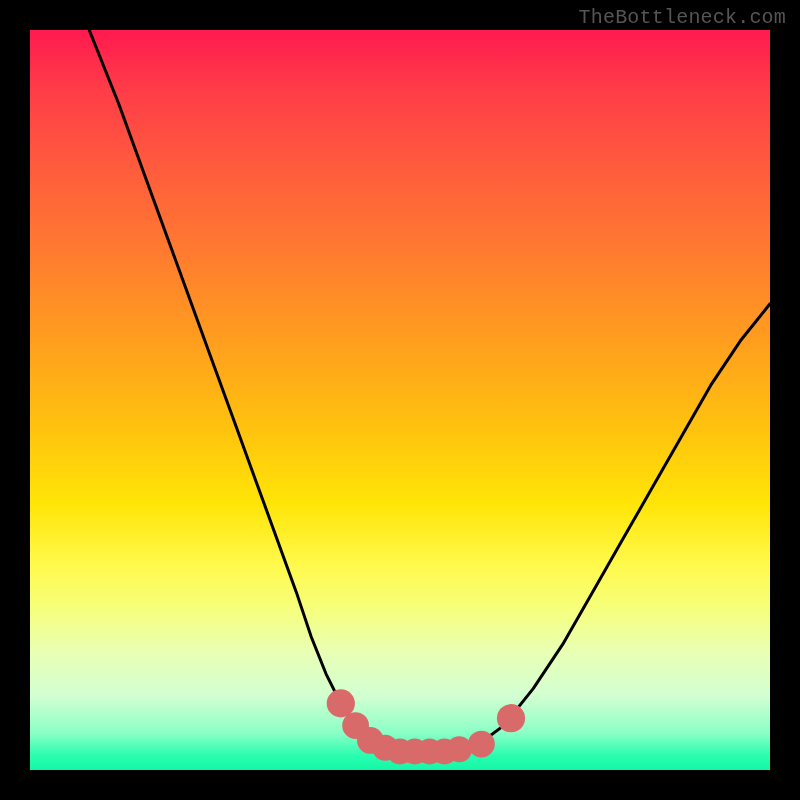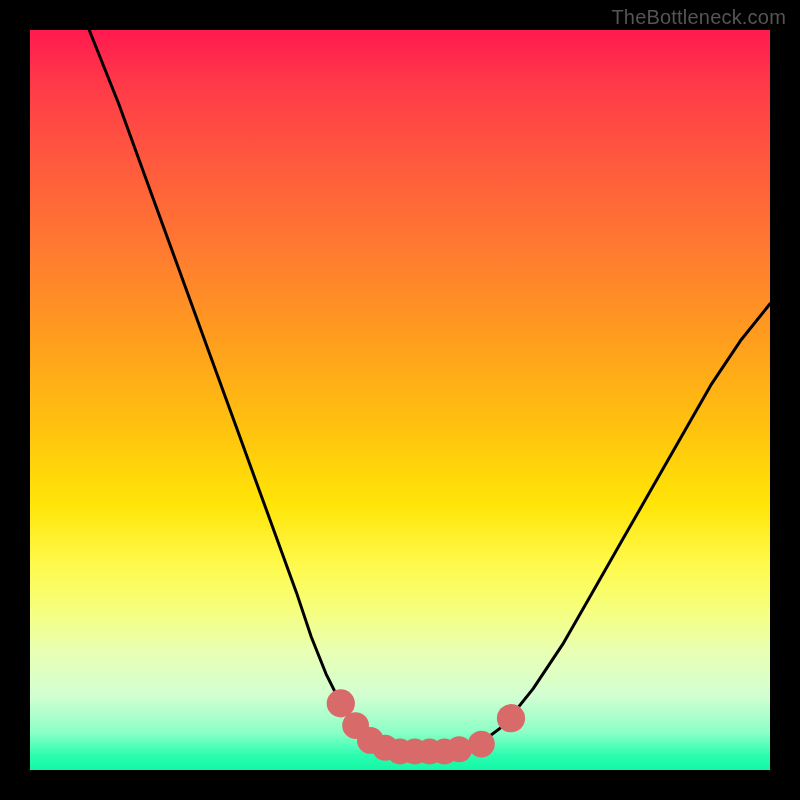--- a/index.html
+++ b/index.html
@@ -11,20 +11,21 @@
     overflow: hidden;
     font-family: Arial, Helvetica, sans-serif;
   }
   .frame {
     position: absolute;
     left: 0;
     top: 0;
     width: 800px;
     height: 800px;
     background: #000;
+    font-family: Liberation Mono, monospace;
   }
   .plot {
     position: absolute;
     left: 30px;
     top: 30px;
     width: 740px;
     height: 740px;
     overflow: hidden;
   }
   .gradient {

